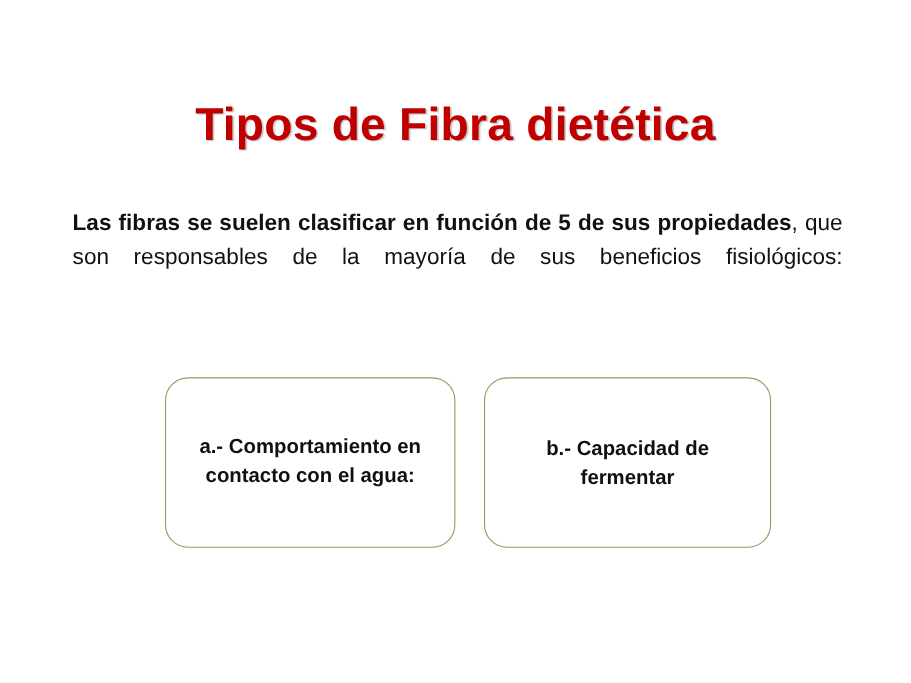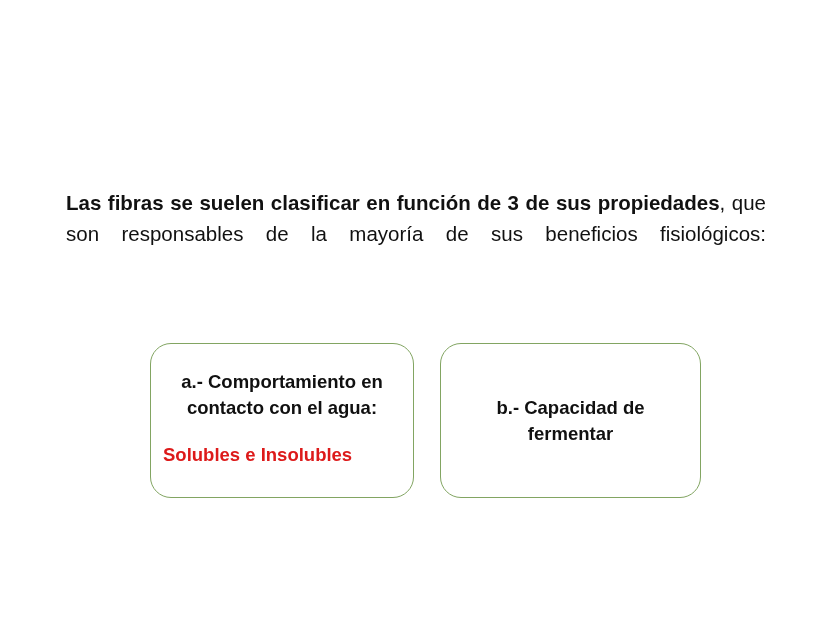--- a/index.html
+++ b/index.html
@@ -66,21 +66,21 @@
 
   
   .box {
     position: absolute;
     box-sizing: border-box;
     background: #ffffff;
     border: 1.6px solid #82A562;
     border-radius: 21px;
     display: flex;
     flex-direction: column;
-    align-items: flex-start;
+    align-items: flex-end;
     justify-content: center;
     text-align: center;
   }
 
   .box-a {
     left: 150px;
     top: 343px;
     width: 264px;
     height: 155px;
     padding: 8px 12px 10px;
@@ -111,25 +111,25 @@
     line-height: 1.38;
     color: #DD1A1A;
     margin: 22px 0 0 0;
   }
 </style>
 </head>
 <body>
 
 <div class="slide">
 
+  <h1 class="slide-title">Tipos de Fibra dietética</h1>
 
-  <p class="body-text"><span class="strong">Las fibras se suelen clasificar en función de 3 de sus propiedades</span><span class="rest">, que son responsables de la mayoría de sus beneficios fisiológicos:</span></p>
+  <p class="body-text"><span class="strong">Las fibras se suelen clasificar en función de 5 de sus propiedades</span><span class="rest">, que son responsables de la mayoría de sus beneficios fisiológicos:</span></p>
 
   <div class="box box-a">
     <div class="box-heading">a.- Comportamiento en contacto con el agua:</div>
-    <div class="box-subline">Solubles e Insolubles</div>
   </div>
 
   <div class="box box-b">
     <div class="box-heading">b.- Capacidad de fermentar</div>
   </div>
 
 </div>
 
 </body></html>

